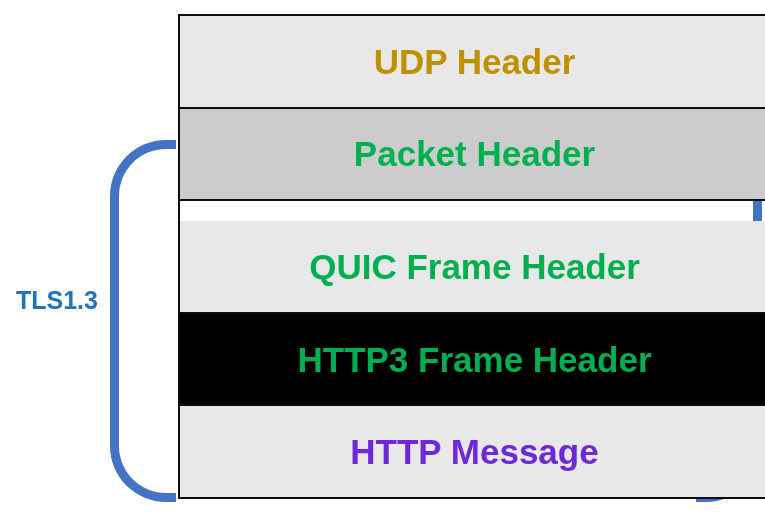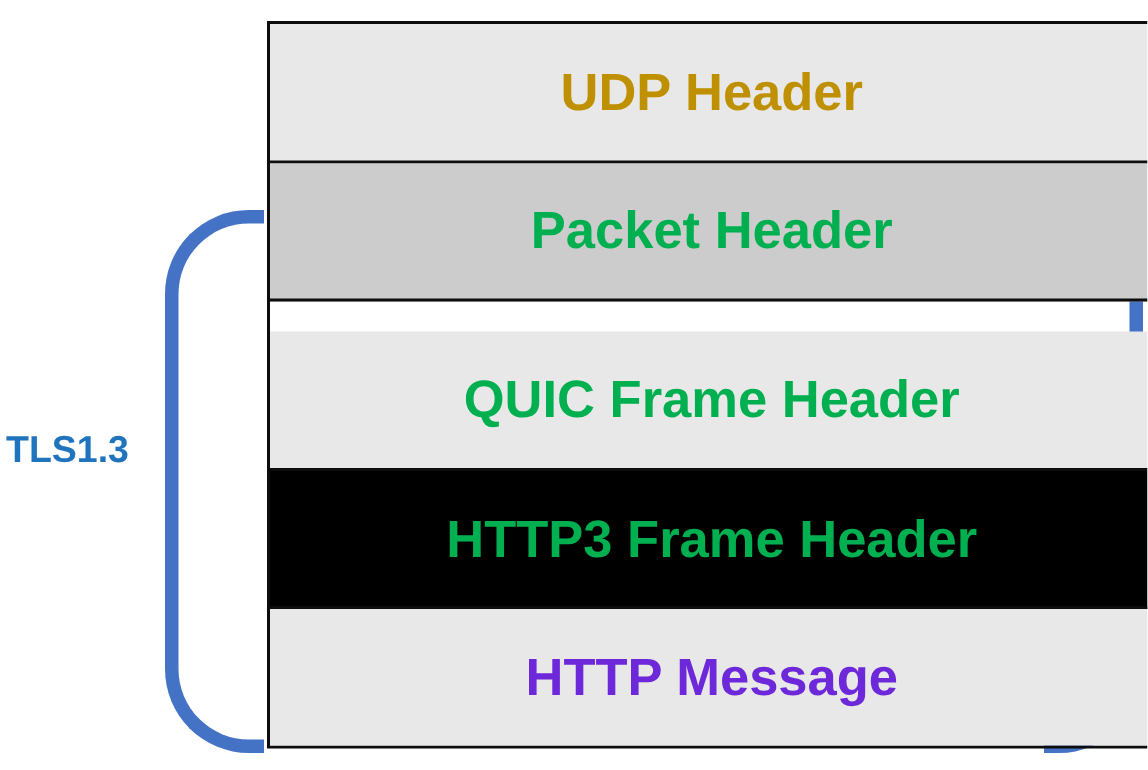--- a/index.html
+++ b/index.html
@@ -86,21 +86,21 @@
   }
 </style>
 </head>
 <body>
 
 <div id="canvas">
 
   <div id="brace-left" class="brace" style="border-color: rgb(68, 114, 196);"></div>
   <div id="brace-right" class="brace" style="border-color: rgb(68, 114, 196);"></div>
 
-  <div id="tls-label" style="color: rgb(31, 116, 189);">TLS1.3</div>
+  <div id="tls-label" style="color: rgb(31, 116, 189); margin-left: 12px;">TLS1.3</div>
 
   <div id="stack">
 
     <div class="layer-row" style="background: rgb(232, 232, 232);">
       <span class="layer-label" style="color: rgb(191, 144, 0);">UDP Header</span>
     </div>
 
     <div class="layer-row" style="background: rgb(204, 204, 204);">
       <span class="layer-label" style="color: rgb(0, 176, 80);">Packet Header</span>
     </div>

